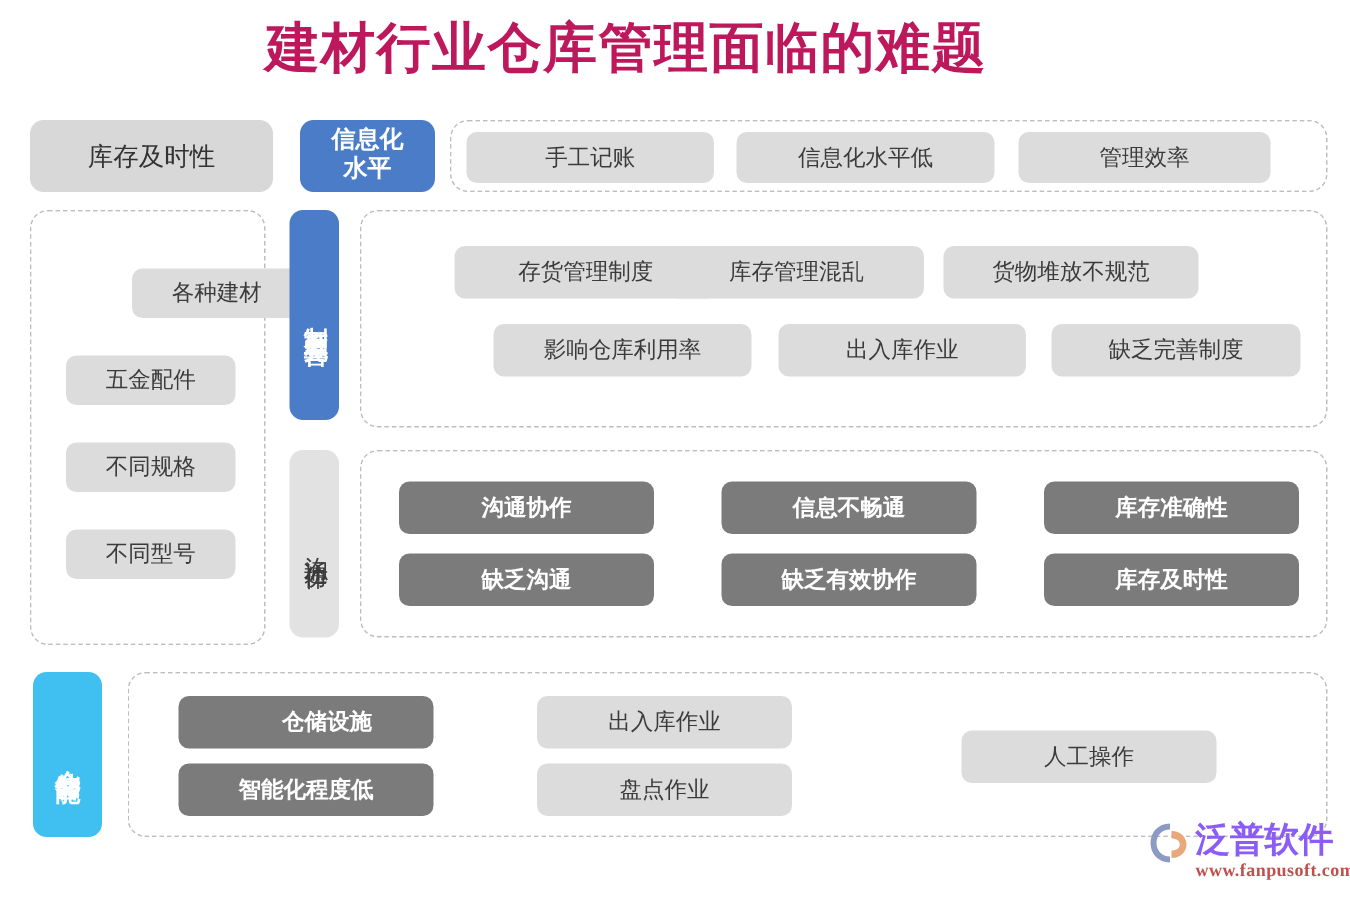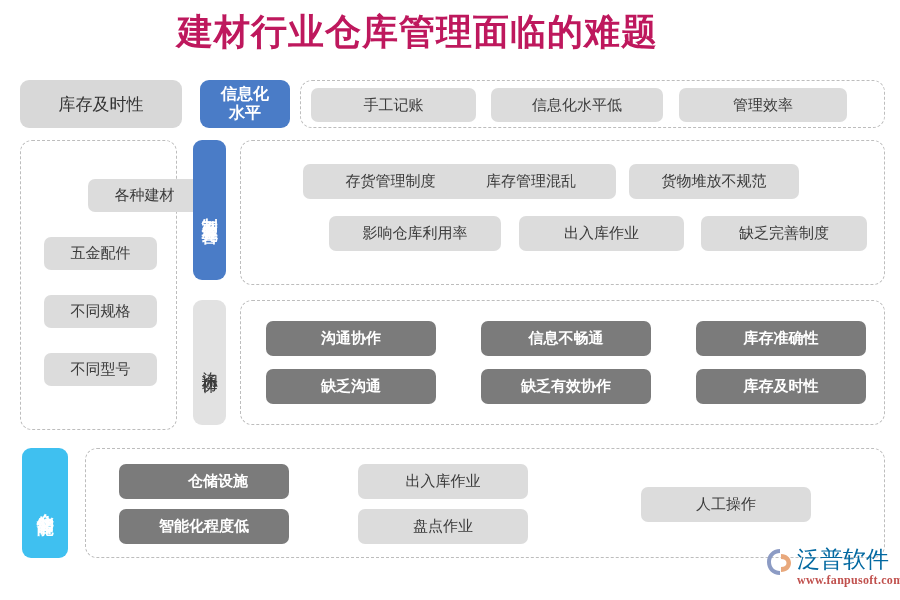--- a/index.html
+++ b/index.html
@@ -92,22 +92,22 @@
   
   .logo{
     position:absolute;
     left:766px;top:545px;width:128px;height:48px;
   }
   .logo-mark{
     position:absolute;left:0;top:2px;width:30px;height:30px;
   }
   .logo-text{
     position:absolute;left:31px;top:0px;
-    font-size:23px;font-weight:normal;
-    color:#0369a1;
+    font-size:23px;font-weight:bold;
+    color:#8b5cf6;
     letter-spacing:0px;
     line-height:28px;
     white-space:nowrap;
   }
   .logo-url{
     position:absolute;left:31px;top:28px;
     font-size:12px;font-weight:bold;
     color:#c0504d;
     letter-spacing:0.3px;
     white-space:nowrap;

